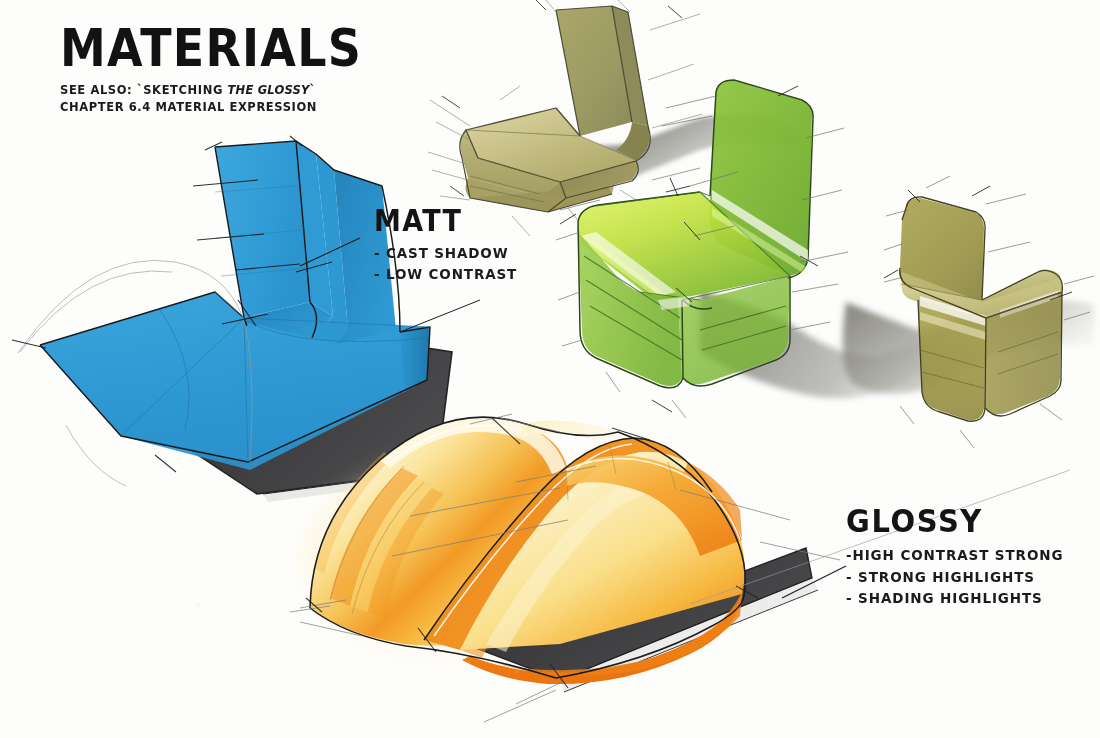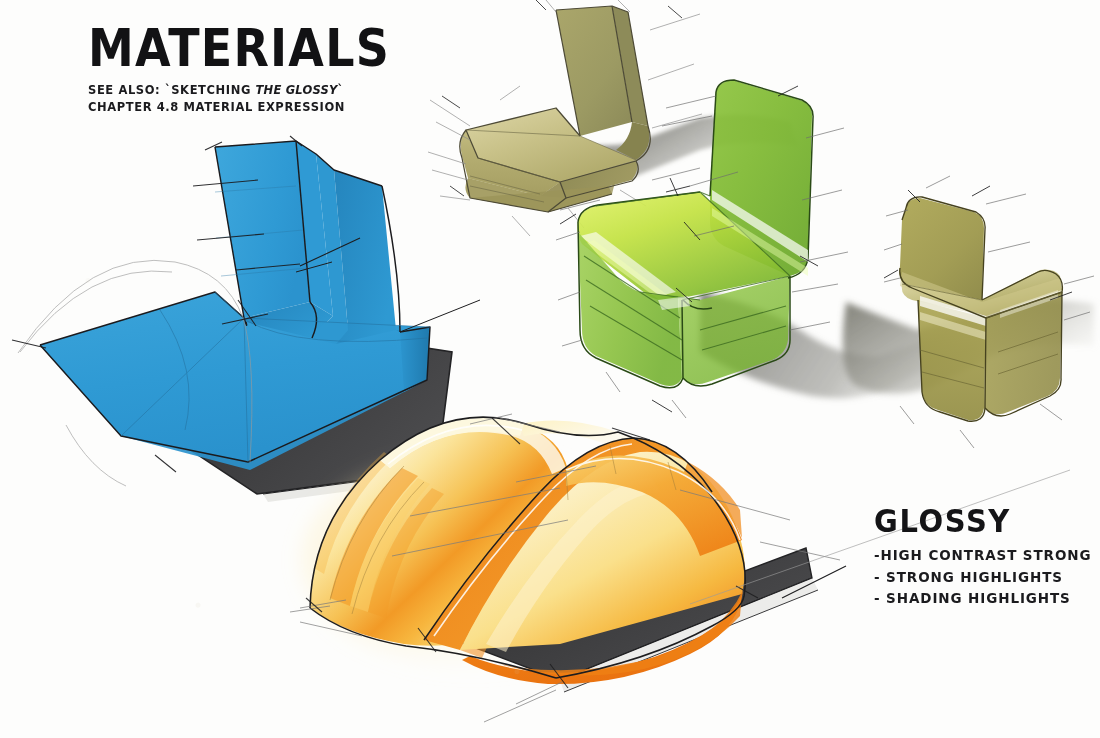--- a/index.html
+++ b/index.html
@@ -15,21 +15,21 @@
     position:absolute;inset:0;pointer-events:none;
     background:
       radial-gradient(circle at 18% 82%, rgba(214,206,182,.13) 0 2px, transparent 3px),
       radial-gradient(circle at 47% 91%, rgba(214,206,182,.10) 0 2px, transparent 3px),
       radial-gradient(circle at 72% 12%, rgba(214,206,182,.09) 0 2px, transparent 3px),
       radial-gradient(circle at 8% 38%, rgba(214,206,182,.08) 0 2px, transparent 3px);
   }
   svg.art{position:absolute;left:0;top:0;width:1100px;height:738px;}
 
   
-  .txt{position:absolute;color:#17171a;margin-left:28px;}
+  .txt{position:absolute;color:#17171a;}
   #title-block{left:60px;top:22px;}
   .title-main{
     font-family:"DejaVu Sans", sans-serif;
     font-size:46px;line-height:46px;font-weight:700;
     letter-spacing:1.2px;color:#121214;
     transform:scaleY(1.12);transform-origin:left top;
   }
   .sub-line{
     font-size:11.5px;line-height:17px;letter-spacing:.6px;
     font-weight:700;color:#1b1b1e;white-space:nowrap;
@@ -620,24 +620,31 @@
       <path d="M690,604 L1070,470" fill="none" stroke="#9a9a9a" stroke-width=".8" opacity=".8"></path>
     </g>
   </svg>
 
   <div class="paper-grain"></div>
 
   <div class="txt" id="title-block">
     <div class="title-main">MATERIALS</div>
     <div id="subtitle-wrap">
       <div class="sub-line"><span>SEE ALSO: ˋSKETCHING </span><span class="ital">THE GLOSSY</span><span>ˋ</span></div>
-      <div class="sub-line">CHAPTER 4.8 MATERIAL EXPRESSION</div>
+      <div class="sub-line">CHAPTER 6.4 MATERIAL EXPRESSION</div>
     </div>
   </div>
 
+  <div class="txt" id="matt-block">
+    <div class="anno-head">MATT</div>
+    <div class="anno-list">
+      <div class="anno-item">- CAST SHADOW</div>
+      <div class="anno-item">- LOW CONTRAST</div>
+    </div>
+  </div>
 
   <div class="txt" id="glossy-block">
     <div class="anno-head">GLOSSY</div>
     <div class="anno-list">
       <div class="anno-item">-HIGH CONTRAST STRONG</div>
       <div class="anno-item">- STRONG HIGHLIGHTS</div>
       <div class="anno-item">- SHADING  HIGHLIGHTS</div>
     </div>
   </div>
 

